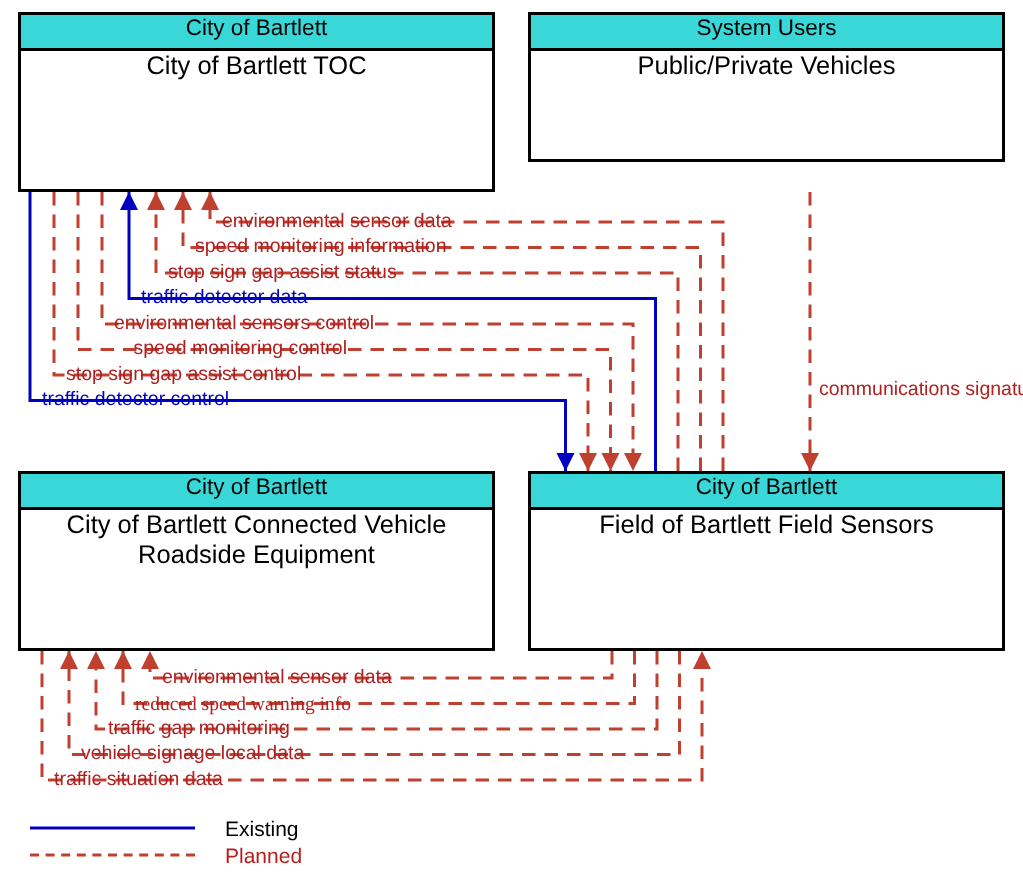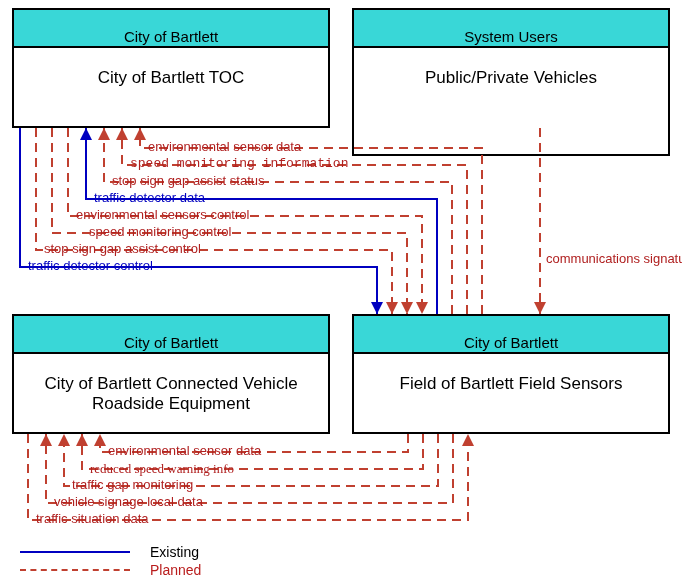--- a/index.html
+++ b/index.html
@@ -20,30 +20,30 @@
   .node {
     position: absolute;
     border: 2px solid #000;
     box-sizing: border-box;
     background: #ffffff;
   }
   .node-header {
     background: #39d7d7;
     border-bottom: 2px solid #000;
     text-align: center;
-    padding: 18px 4px;
+    padding: 0 4px;
     font-size: 15px;
     line-height: 18px;
     box-sizing: border-box;
     height: 24px;
     overflow: hidden;
   }
   .node-body {
     text-align: center;
-    padding: 20px 6px;
+    padding: 0 6px;
     font-size: 17px;
     line-height: 20px;
   }
   svg.arrows {
     position: absolute;
     left: 0;
     top: 0;
     width: 682px;
     height: 584px;
     pointer-events: none;
@@ -79,21 +79,21 @@
 </style>
 </head>
 <body>
 <div class="canvas">
 
 <div class="node" style="left:12px; top:8px; width:318px; height:120px;">
   <div class="node-header">City of Bartlett</div>
   <div class="node-body">City of Bartlett TOC</div>
 </div>
 
-<div class="node" style="left:352px; top:8px; width:318px; height:148px;">
+<div class="node" style="left:352px; top:8px; width:318px; height:100px;">
   <div class="node-header">System Users</div>
   <div class="node-body">Public/Private Vehicles</div>
 </div>
 
 <div class="node" style="left:12px; top:314px; width:318px; height:120px;">
   <div class="node-header">City of Bartlett</div>
   <div class="node-body">City of Bartlett Connected Vehicle Roadside Equipment</div>
 </div>
 
 <div class="node" style="left:352px; top:314px; width:318px; height:120px;">
@@ -134,21 +134,21 @@
   <path d="M423,434 L423,469 L82,469 L82,434" fill="none" stroke="#c04030" stroke-width="2" stroke-dasharray="9 6" marker-end="url(#ar-red)"></path>
 
   <path d="M438,434 L438,486 L64,486 L64,434" fill="none" stroke="#c04030" stroke-width="2" stroke-dasharray="9 6" marker-end="url(#ar-red)"></path>
 
   <path d="M453,434 L453,503 L46,503 L46,434" fill="none" stroke="#c04030" stroke-width="2" stroke-dasharray="9 6" marker-end="url(#ar-red)"></path>
 
   <path d="M28,434 L28,520 L468,520 L468,434" fill="none" stroke="#c04030" stroke-width="2" stroke-dasharray="9 6" marker-end="url(#ar-red)"></path>
 </svg>
 
 <div class="flow-label" style="left:148px; top:140px;">environmental sensor data</div>
-<div class="flow-label" style="left:130px; top:157px;font-family:Liberation Mono, monospace;">speed monitoring information</div>
+<div class="flow-label" style="left:130px; top:157px;">speed monitoring information</div>
 <div class="flow-label" style="left:112px; top:174px;">stop sign gap assist status</div>
 <div class="flow-label blue" style="left:94px;  top:191px;">traffic detector data</div>
 <div class="flow-label" style="left:76px;  top:208px;">environmental sensors control</div>
 <div class="flow-label" style="left:60px;  top:225px;margin-left:29px;">speed monitoring control</div>
 <div class="flow-label" style="left:44px;  top:242px;">stop sign gap assist control</div>
 <div class="flow-label blue" style="left:28px;  top:259px;">traffic detector control</div>
 
 <div class="flow-label" style="left:546px; top:252px;">communications signature</div>
 
 <div class="flow-label" style="left:108px; top:444px;">environmental sensor data</div>

